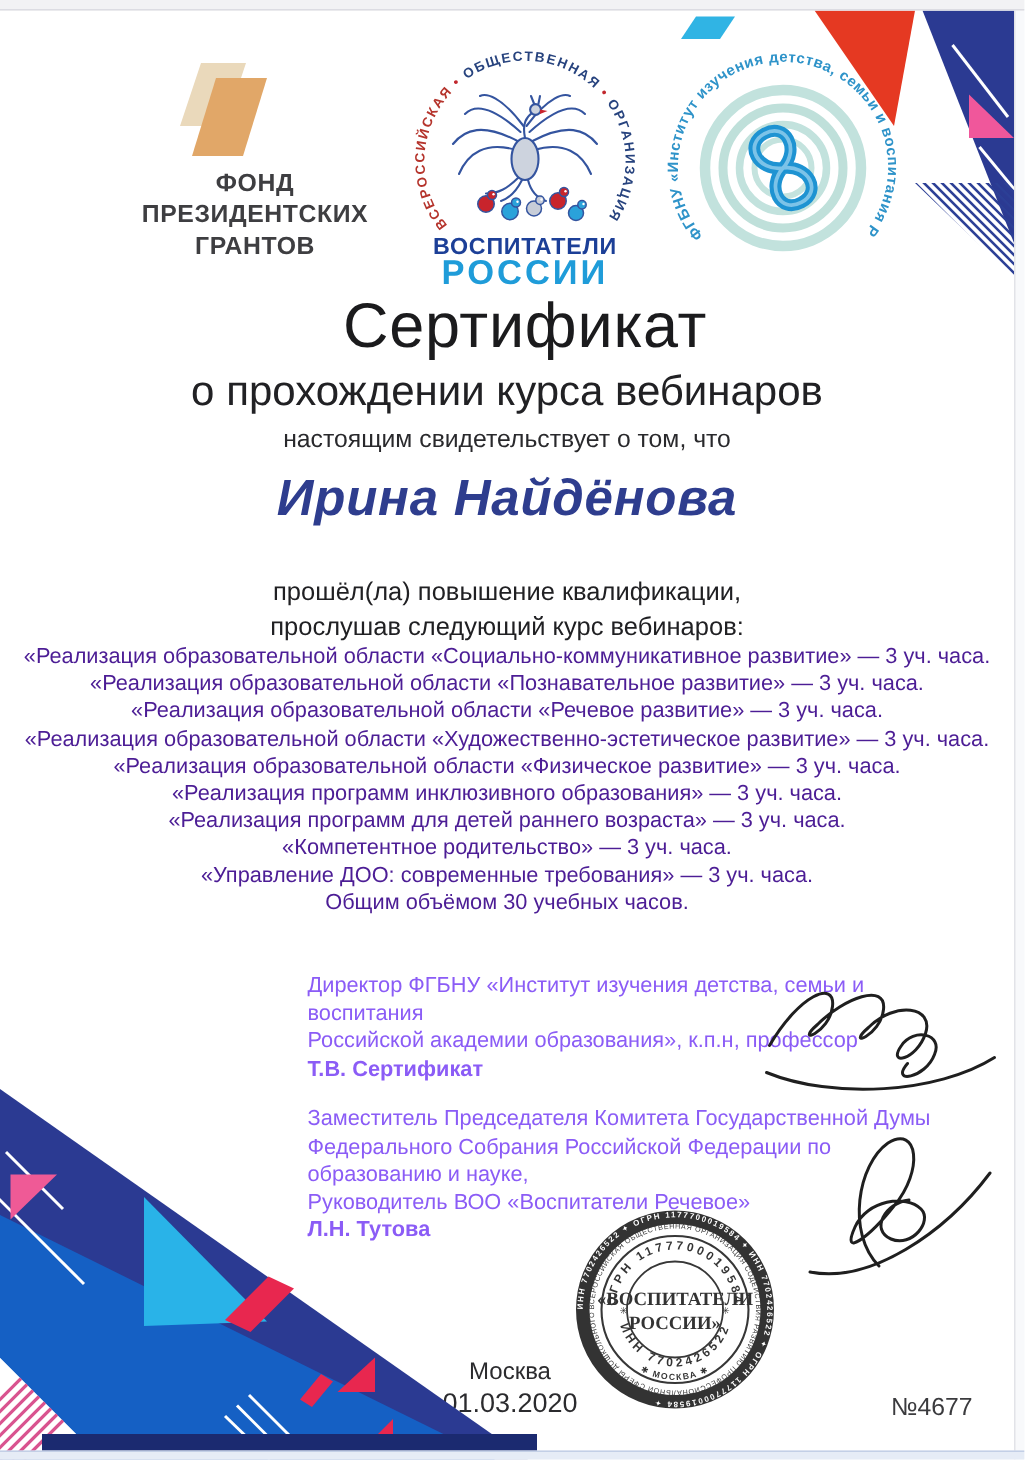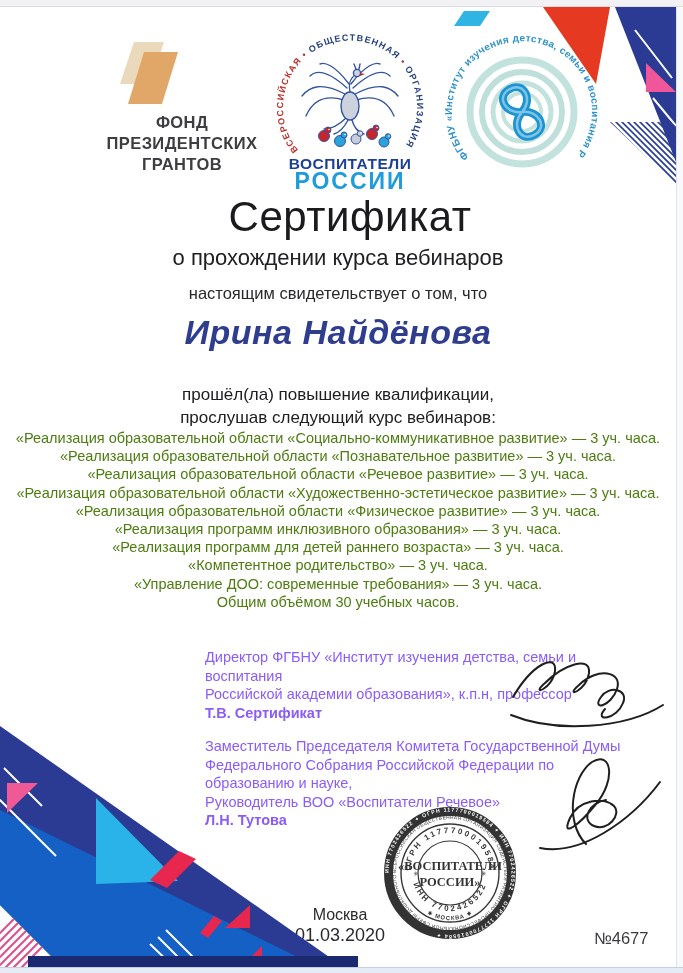--- a/index.html
+++ b/index.html
@@ -11,30 +11,30 @@
   }
   .abs{position:absolute;}
   .ctr{left:0;width:676px;text-align:center;}
 
   
   .top-strip{left:0;top:0;width:683px;height:6px;background:#f2f2f4;border-bottom:1px solid #dcdce2;z-index:40;}
   .right-strip{left:676px;top:0;width:7px;height:973px;background:#f8f9fb;border-left:1px solid #e2e3e8;z-index:39;}
   .bottom-strip{left:0;top:967px;width:683px;height:6px;background:#e6ecf6;border-top:1px solid #c3cfe6;z-index:41;}
 
   
-  .fund-text{left:96px;top:112px;width:172px;text-align:center;font-weight:bold;
+  .fund-text{left:84px;top:112px;width:172px;text-align:center;font-weight:bold;
     font-size:16.5px;line-height:21px;color:#3e3e41;letter-spacing:.4px;}
 
   
   .title-main{top:193px;font-size:42px;color:#1b1b1d;letter-spacing:.5px;padding-left:12px;}
-  .title-sub{top:245px;font-size:22px;color:#212124;}
+  .title-sub{top:245px;font-size:28px;color:#212124;}
   .attest{top:284px;font-size:16.5px;color:#29292c;}
   .recipient{top:313px;font-size:34px;font-weight:bold;font-style:italic;color:#2e3d8e;letter-spacing:.5px;}
   .intro{top:383px;font-size:17px;line-height:23px;color:#202023;}
-  .courses{top:429px;font-size:14.5px;line-height:18.2px;color:#4d7c0f;}
+  .courses{top:429px;font-size:14.5px;line-height:18.2px;color:#4c1d95;}
 
   
   .sig-block{left:205px;width:420px;font-size:14.5px;line-height:18.6px;color:#8b5cf6;text-align:left;}
   .sig-name{font-weight:bold;}
 
   
   .footer-city{left:288px;top:905px;width:104px;text-align:center;font-size:16px;line-height:20px;color:#2b2b2e;}
   .footer-num{left:594px;top:929px;font-size:16.5px;color:#3b3b3e;}
 
   svg text{font-family:"Liberation Sans","DejaVu Sans",sans-serif;}

